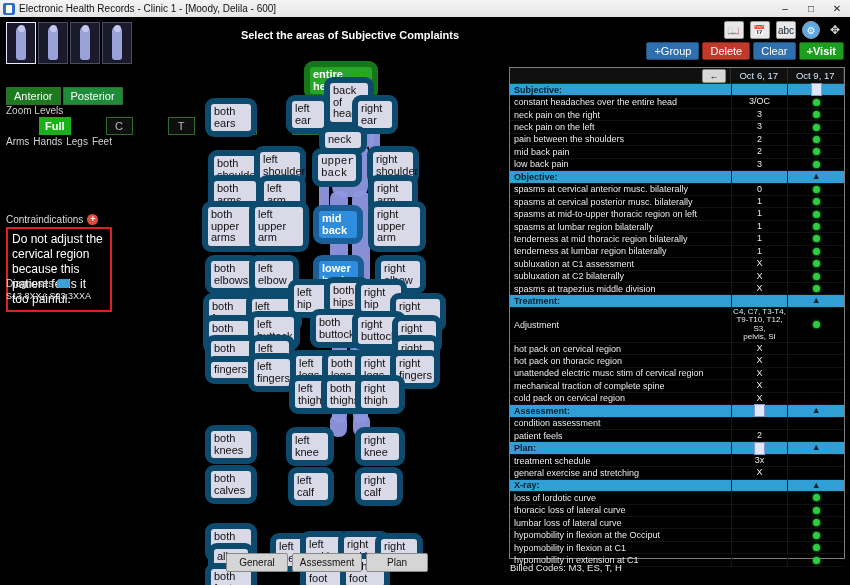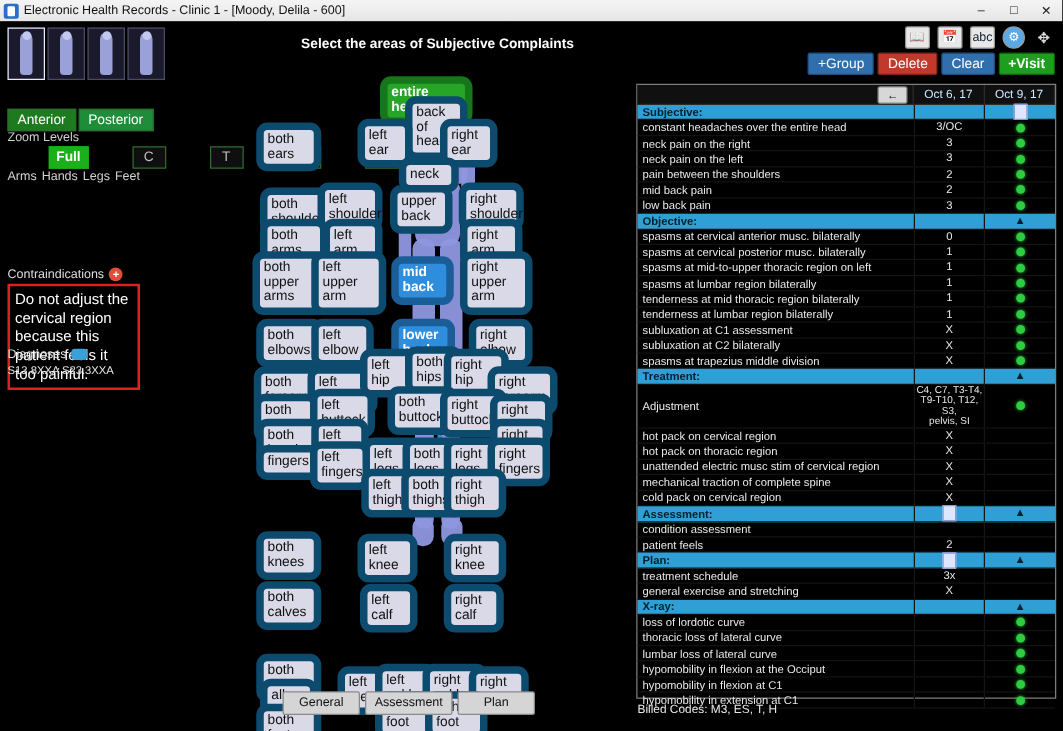--- a/index.html
+++ b/index.html
@@ -558,21 +558,21 @@
         <div class="pill" style="left:86px; top:50px; width:26px;">left
 ear</div>
         <div class="pill" style="left:152px; top:50px; width:28px;">right
 ear</div>
         <div class="pill" style="left:119px; top:81px; width:30px;">neck</div>
 
         <div class="pill" style="left:8px; top:105px; width:38px;">both
 shoulders</div>
         <div class="pill" style="left:54px; top:101px; width:34px;">left
 shoulder</div>
-        <div class="pill" style="left:112px; top:103px; width:32px;">upper
+        <div class="pill" style="left:112px; top:103px; width:32px;font-family:Liberation Mono, monospace;">upper
 back</div>
         <div class="pill" style="left:167px; top:101px; width:34px;">right
 shoulder</div>
 
         <div class="pill" style="left:8px; top:130px; width:36px;">both
 arms</div>
         <div class="pill" style="left:58px; top:130px; width:30px;">left
 arm</div>
         <div class="pill" style="left:168px; top:130px; width:32px;">right
 arm</div>

